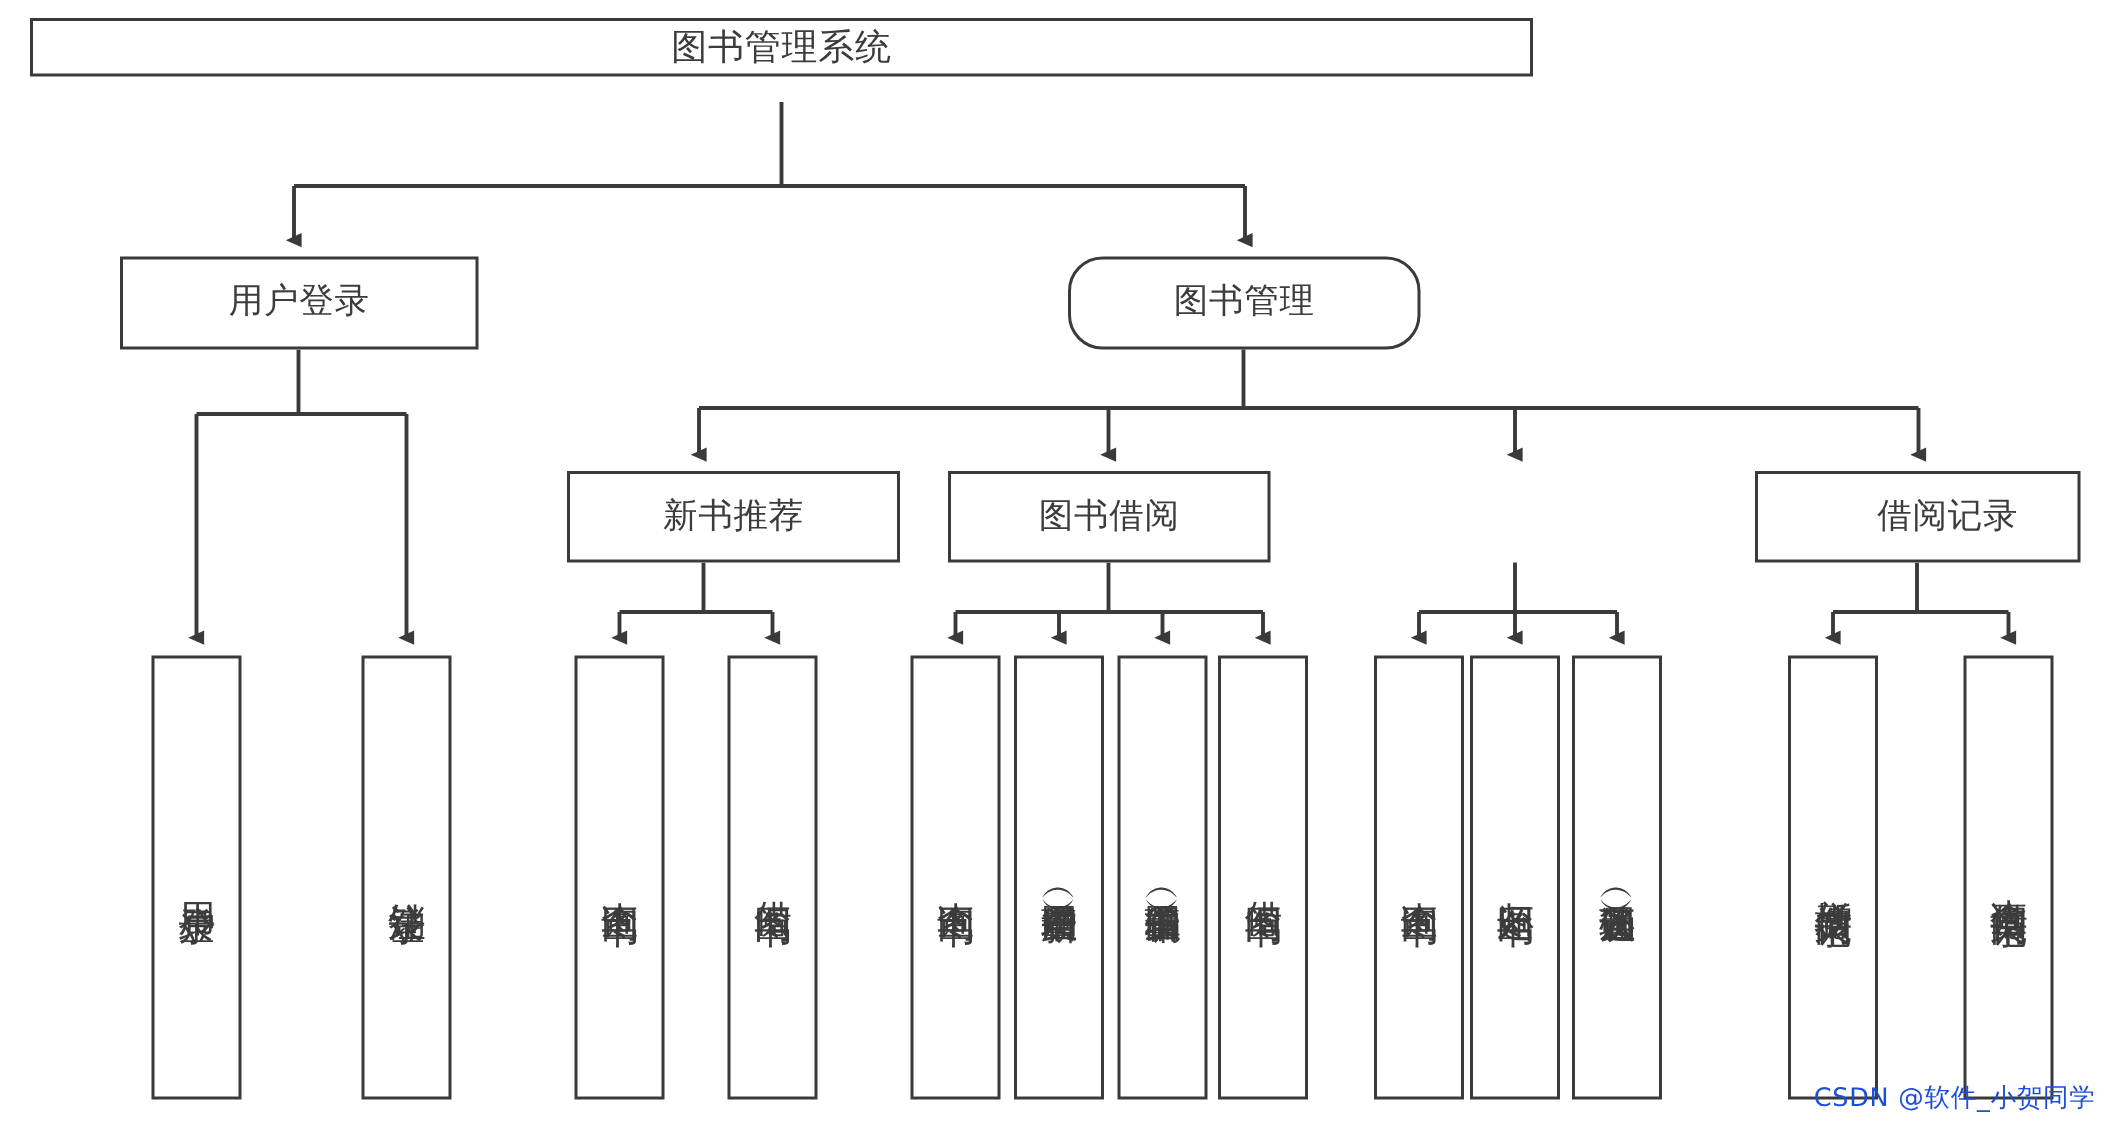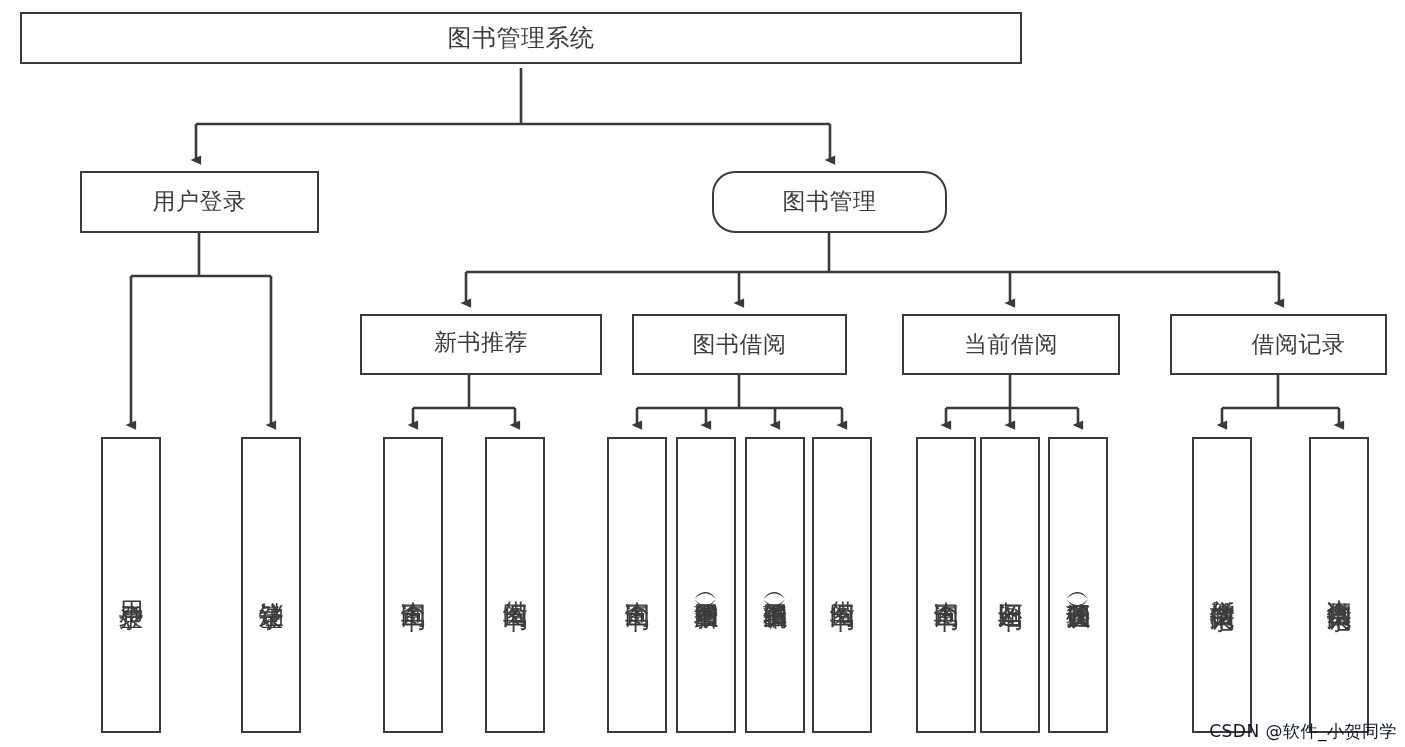--- a/index.html
+++ b/index.html
@@ -62,21 +62,21 @@
   }
   .node.vert.tall .label{
     font-size:24px;
     letter-spacing:0px;
   }
   .watermark{
     position:absolute;
     right:8px;
     bottom:4px;
     font-size:17px;
-    color:#0f172a;
+    color:#1d4ed8;
     letter-spacing:0.5px;
     z-index:6;
     white-space:nowrap;
     font-family:"DejaVu Sans","Liberation Sans",sans-serif;
   }
 </style>
 </head>
 <body>
 
 <div id="canvas">
@@ -124,43 +124,40 @@
       <path d="M1010,408 L1010,425" marker-end="url(#arrow)"></path>
       <path d="M1078,408 L1078,425" marker-end="url(#arrow)"></path>
 
       <path d="M1278,375 L1278,408"></path>
       <path d="M1222,408 L1339,408"></path>
       <path d="M1222,408 L1222,425" marker-end="url(#arrow)"></path>
       <path d="M1339,408 L1339,425" marker-end="url(#arrow)"></path>
     </g>
   </svg>
 
-  <div class="node horiz root" style="left:20px; top:12px; width:1002px; height:52px;">
+  <div class="node horiz root" style="left:20px; top:12px; width:1002px; height:39px;">
     <span class="label">图书管理系统</span>
   </div>
 
   <div class="node horiz" style="left:80px; top:171px; width:239px; height:62px;">
     <span class="label">用户登录</span>
   </div>
 
   <div class="node horiz" style="left:712px; top:171px; width:235px; height:62px;border-radius:23px;">
     <span class="label">图书管理</span>
   </div>
 
-  <div class="node horiz" style="left:360px; top:314px; width:242px; height:61px;font-family:Liberation Mono, monospace;">
+  <div class="node horiz" style="left:378px; top:314px; width:222px; height:61px;">
     <span class="label">新书推荐</span>
   </div>
 
   <div class="node horiz" style="left:632px; top:314px; width:215px; height:61px;text-align:center;">
     <span class="label">图书借阅</span>
   </div>
 
-  <div class="node horiz" style="left:902px; top:314px; width:218px; height:61px;">
-    <span class="label">当前借阅</span>
-  </div>
 
   <div class="node horiz" style="left:1170px; top:314px; width:217px; height:61px;padding-left:40px;">
     <span class="label">借阅记录</span>
   </div>
 
   <div class="node vert" style="left:101px; top:437px; width:60px; height:296px;">
     <span class="label">用户登录</span>
   </div>
 
   <div class="node vert" style="left:241px; top:437px; width:60px; height:296px;">

